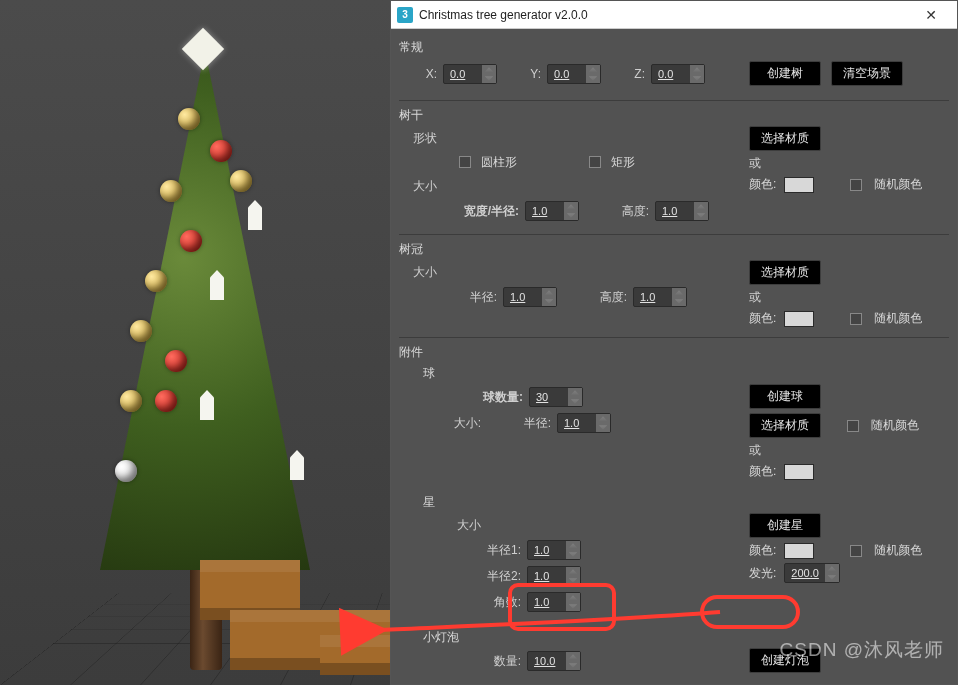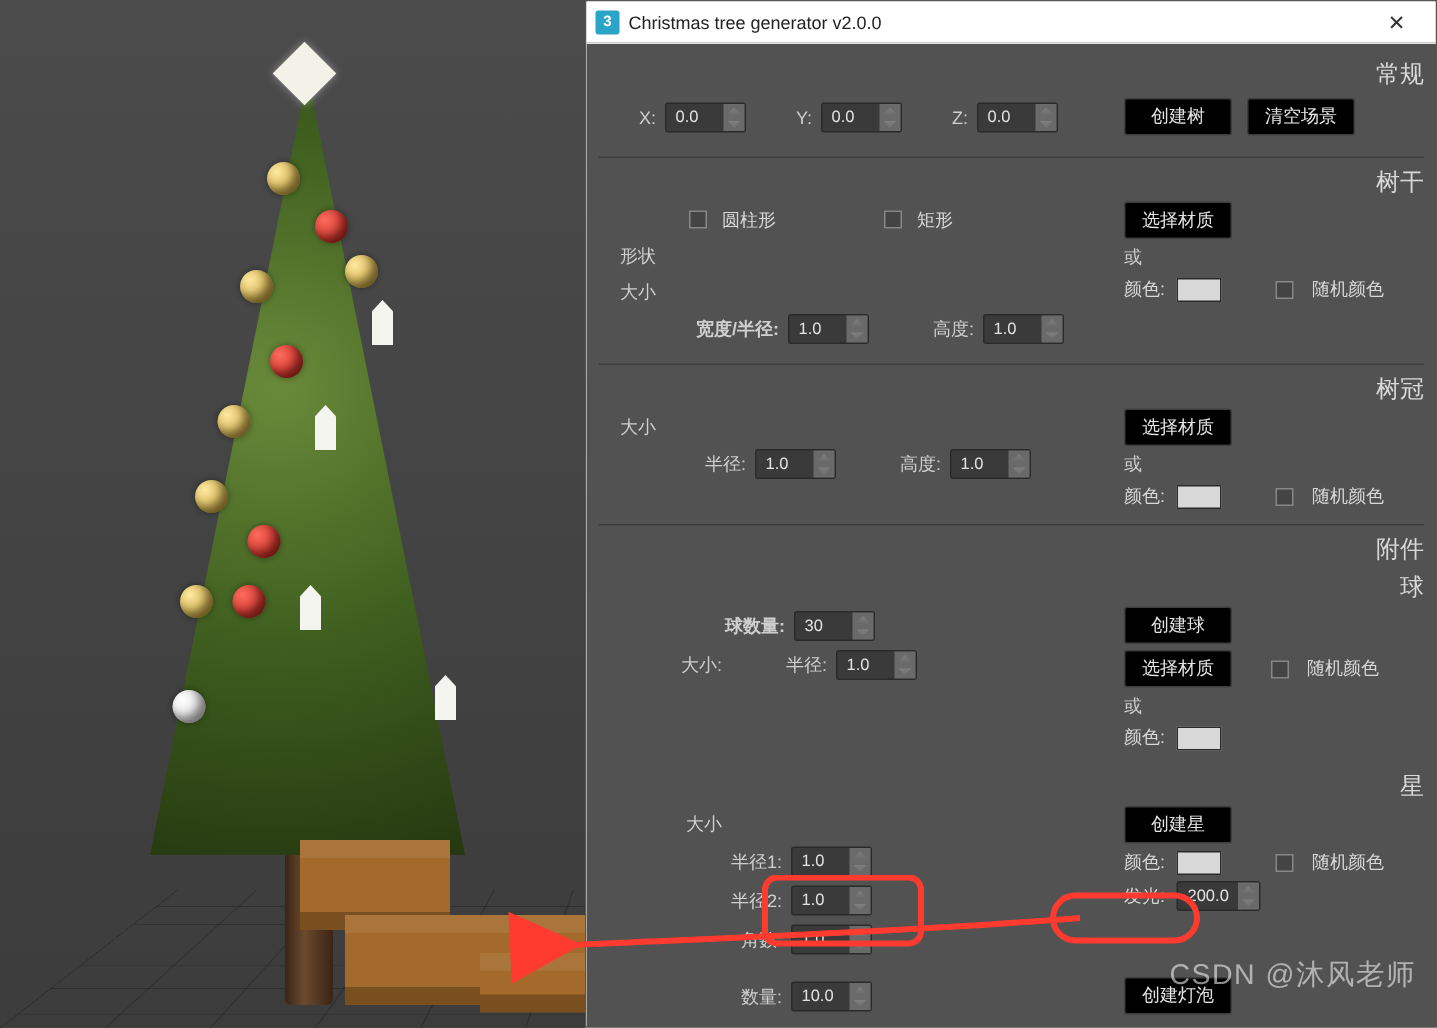--- a/index.html
+++ b/index.html
@@ -45,30 +45,30 @@
   .titlebar {
     height:28px; background:#ffffff; display:flex; align-items:center; padding:0 6px;
     border-bottom:1px solid #ccc; font-size:12px; color:#222;
   }
   .app-icon { width:16px; height:16px; background:#2aa5c7; margin-right:6px; border-radius:2px; display:flex;align-items:center;justify-content:center;font-size:10px;color:#fff;font-weight:bold;}
   .titlebar .spacer { flex:1; }
   .close-x { width:40px; height:24px; text-align:center; font-size:14px; line-height:24px; color:#333; }
 
   .panel { flex:1; background:#525252; color:#d8d8d8; font-size:12px; overflow:auto; padding:4px 8px 10px 8px;}
   .group { border-bottom:1px solid #3c3c3c; padding:4px 0 10px 0; }
-  .group-title { color:#d8d8d8; font-size:16px; padding:2px 0;text-align:right;}
+  .group-title { color:#d8d8d8; font-size:12px; padding:2px 0;}
   .sub { padding-left:24px; }
   .row { display:flex; align-items:center; gap:6px; padding:3px 0; min-height:24px;}
   .lbl { color:#cfcfcf; min-width:38px; text-align:right;}
   .lbl.wide { min-width:60px;font-weight:bold;}
   .spinner {
     display:inline-flex; align-items:center; height:20px; background:#3a3a3a; border:1px solid #2a2a2a;
     border-radius:2px; min-width:54px;
   }
-  .spinner span { flex:1; padding:0 6px; color:#e2e2e2; font-size:11px;}
+  .spinner span { flex:1; padding:0 6px; color:#e2e2e2; font-size:11px;text-decoration:underline;}
   .spinner .arrows { width:14px; height:100%; background:#6a6a6a; display:flex; flex-direction:column;}
   .spinner .arrows::before, .spinner .arrows::after{
     content:""; flex:1; display:block;
   }
   .spinner .arrows::before{ background:linear-gradient(#888,#666); clip-path:polygon(50% 25%,80% 75%,20% 75%);}
   .spinner .arrows::after { background:linear-gradient(#888,#666); clip-path:polygon(20% 25%,80% 25%,50% 75%);}
   .btn {
     background:#000000; border:1px solid #3d3d3d; color:#e4e4e4; padding:3px 10px;
     font-size:12px; min-width:72px; text-align:center; border-radius:2px;
   }
@@ -162,29 +162,29 @@
           <div class="btn">创建树</div>
           <div class="btn">清空场景</div>
         </div>
       </div>
     </div>
 
     <div class="group section">
       <div class="group-title">树干</div>
       <div class="colgap">
         <div class="leftcol">
+          <div class="row sub">
+            <span class="lbl">形状</span>
+          </div>
           <div class="row sub" style="padding-left:60px">
             <span class="chk"></span>
             <span>圆柱形</span>
             <span style="width:60px"></span>
             <span class="chk"></span>
             <span>矩形</span>
-          </div>
-          <div class="row sub">
-            <span class="lbl">形状</span>
           </div>
           <div class="row sub">
             <span class="lbl">大小</span>
           </div>
           <div class="row sub" style="padding-left:60px">
             <span class="lbl wide">宽度/半径:</span>
             <div class="spinner">
                 <span>1.0</span>
                 <div class="arrows"></div>
               </div>
@@ -329,20 +329,21 @@
               <div class="spinner">
                   <span>200.0</span>
                   <div class="arrows"></div>
                 </div>
             </div>
           </div>
         </div>
       </div>
 
       <div class="sub" style="margin-top:12px">
+        <div class="group-title">小灯泡</div>
         <div class="colgap">
           <div class="leftcol">
             <div class="row" style="padding-left:60px">
               <span class="lbl">数量:</span>
               <div class="spinner">
                   <span>10.0</span>
                   <div class="arrows"></div>
                 </div>
             </div>
 

